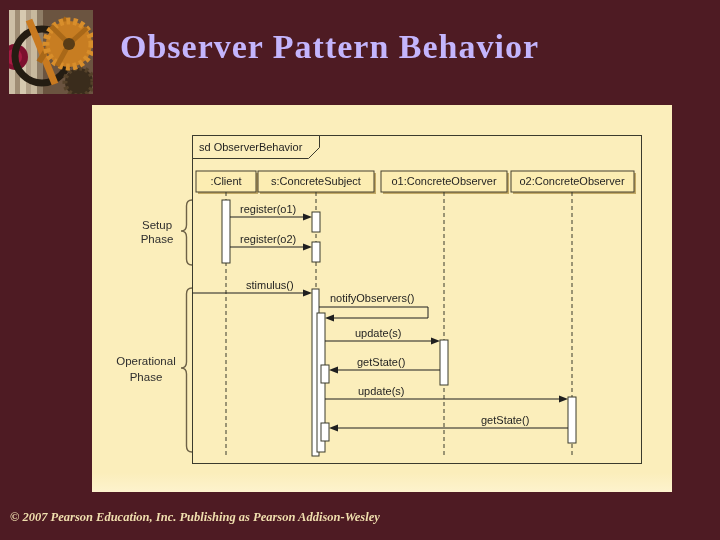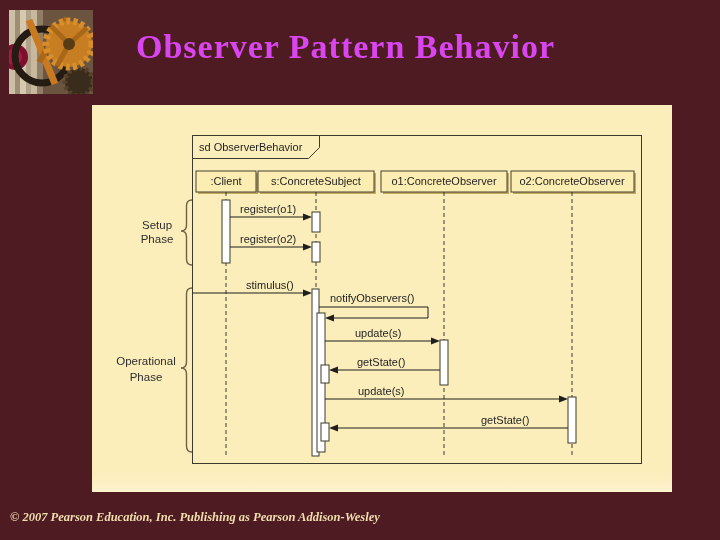--- a/index.html
+++ b/index.html
@@ -3,24 +3,24 @@
 <meta charset="utf-8">
 <style>
   html,body{margin:0;padding:0;}
   body{
     width:720px;height:540px;position:relative;overflow:hidden;
     background:#4e1b23;
     font-family:"Liberation Sans", sans-serif;
   }
   .gears{position:absolute;left:9px;top:10px;width:84px;height:84px;}
   .title{
-    position:absolute;left:136px;top:28px;width:560px;
+    position:absolute;left:120px;top:28px;width:560px;
     font-family:"Liberation Serif", serif;
     font-weight:bold;font-size:34px;letter-spacing:1px;
-    color:#d946ef;
+    color:#c4b5fd;
   }
   .panel{
     position:absolute;left:92px;top:105px;width:580px;height:387px;
     background:linear-gradient(#fbeebb,#fbeebb 95%,#fdf3cd);
   }
   svg.diagram{position:absolute;left:0;top:0;width:720px;height:540px;}
   svg text{font-family:"Liberation Sans", sans-serif;fill:#1f1f1f;}
   .box-label{font-size:11px;}
   .frame-label{font-size:11px;}
   .msg-label{font-size:11px;}

